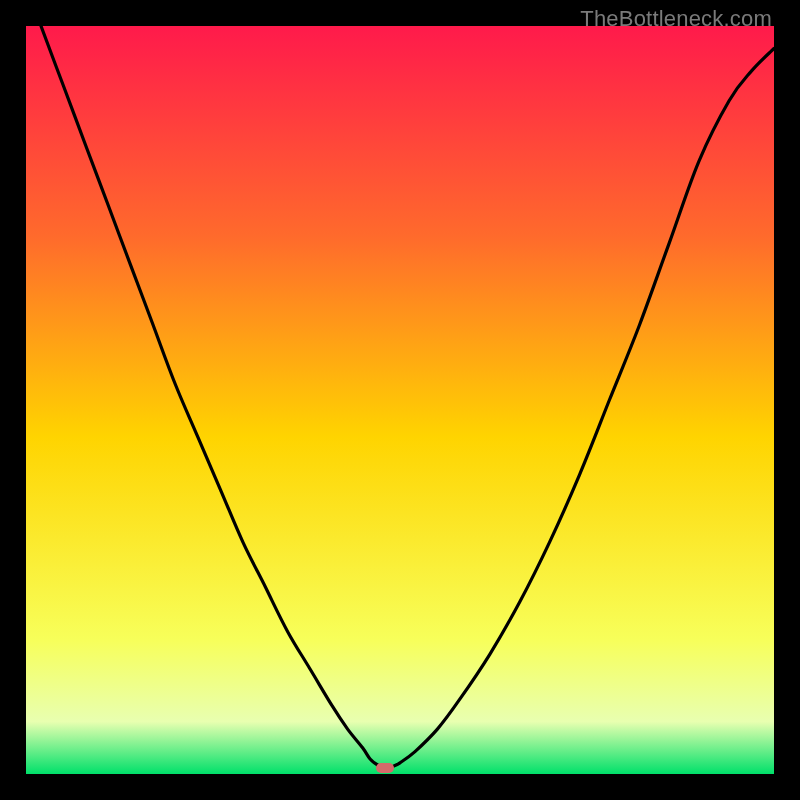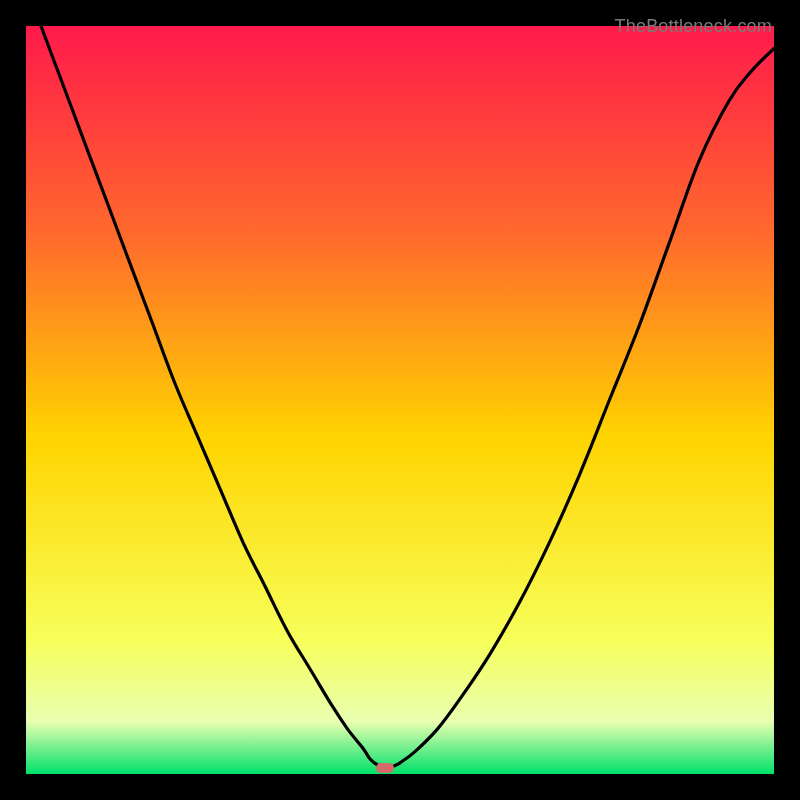--- a/index.html
+++ b/index.html
@@ -21,24 +21,24 @@
   }
   .plot {
     position: absolute;
     left: 0;
     top: 0;
     width: 748px;
     height: 748px;
   }
   .watermark {
     position: absolute;
-    top: 16px;
+    top: 6px;
     right: 28px;
     color: #7a7a7a;
-    font-size: 18px;
+    font-size: 22px;
     font-weight: 500;
     letter-spacing: 0.2px;
     user-select: none;
   }
 </style>
 </head>
 <body>
 
 <div class="frame">
   <svg class="plot" viewBox="0 0 748 748" preserveAspectRatio="none">

